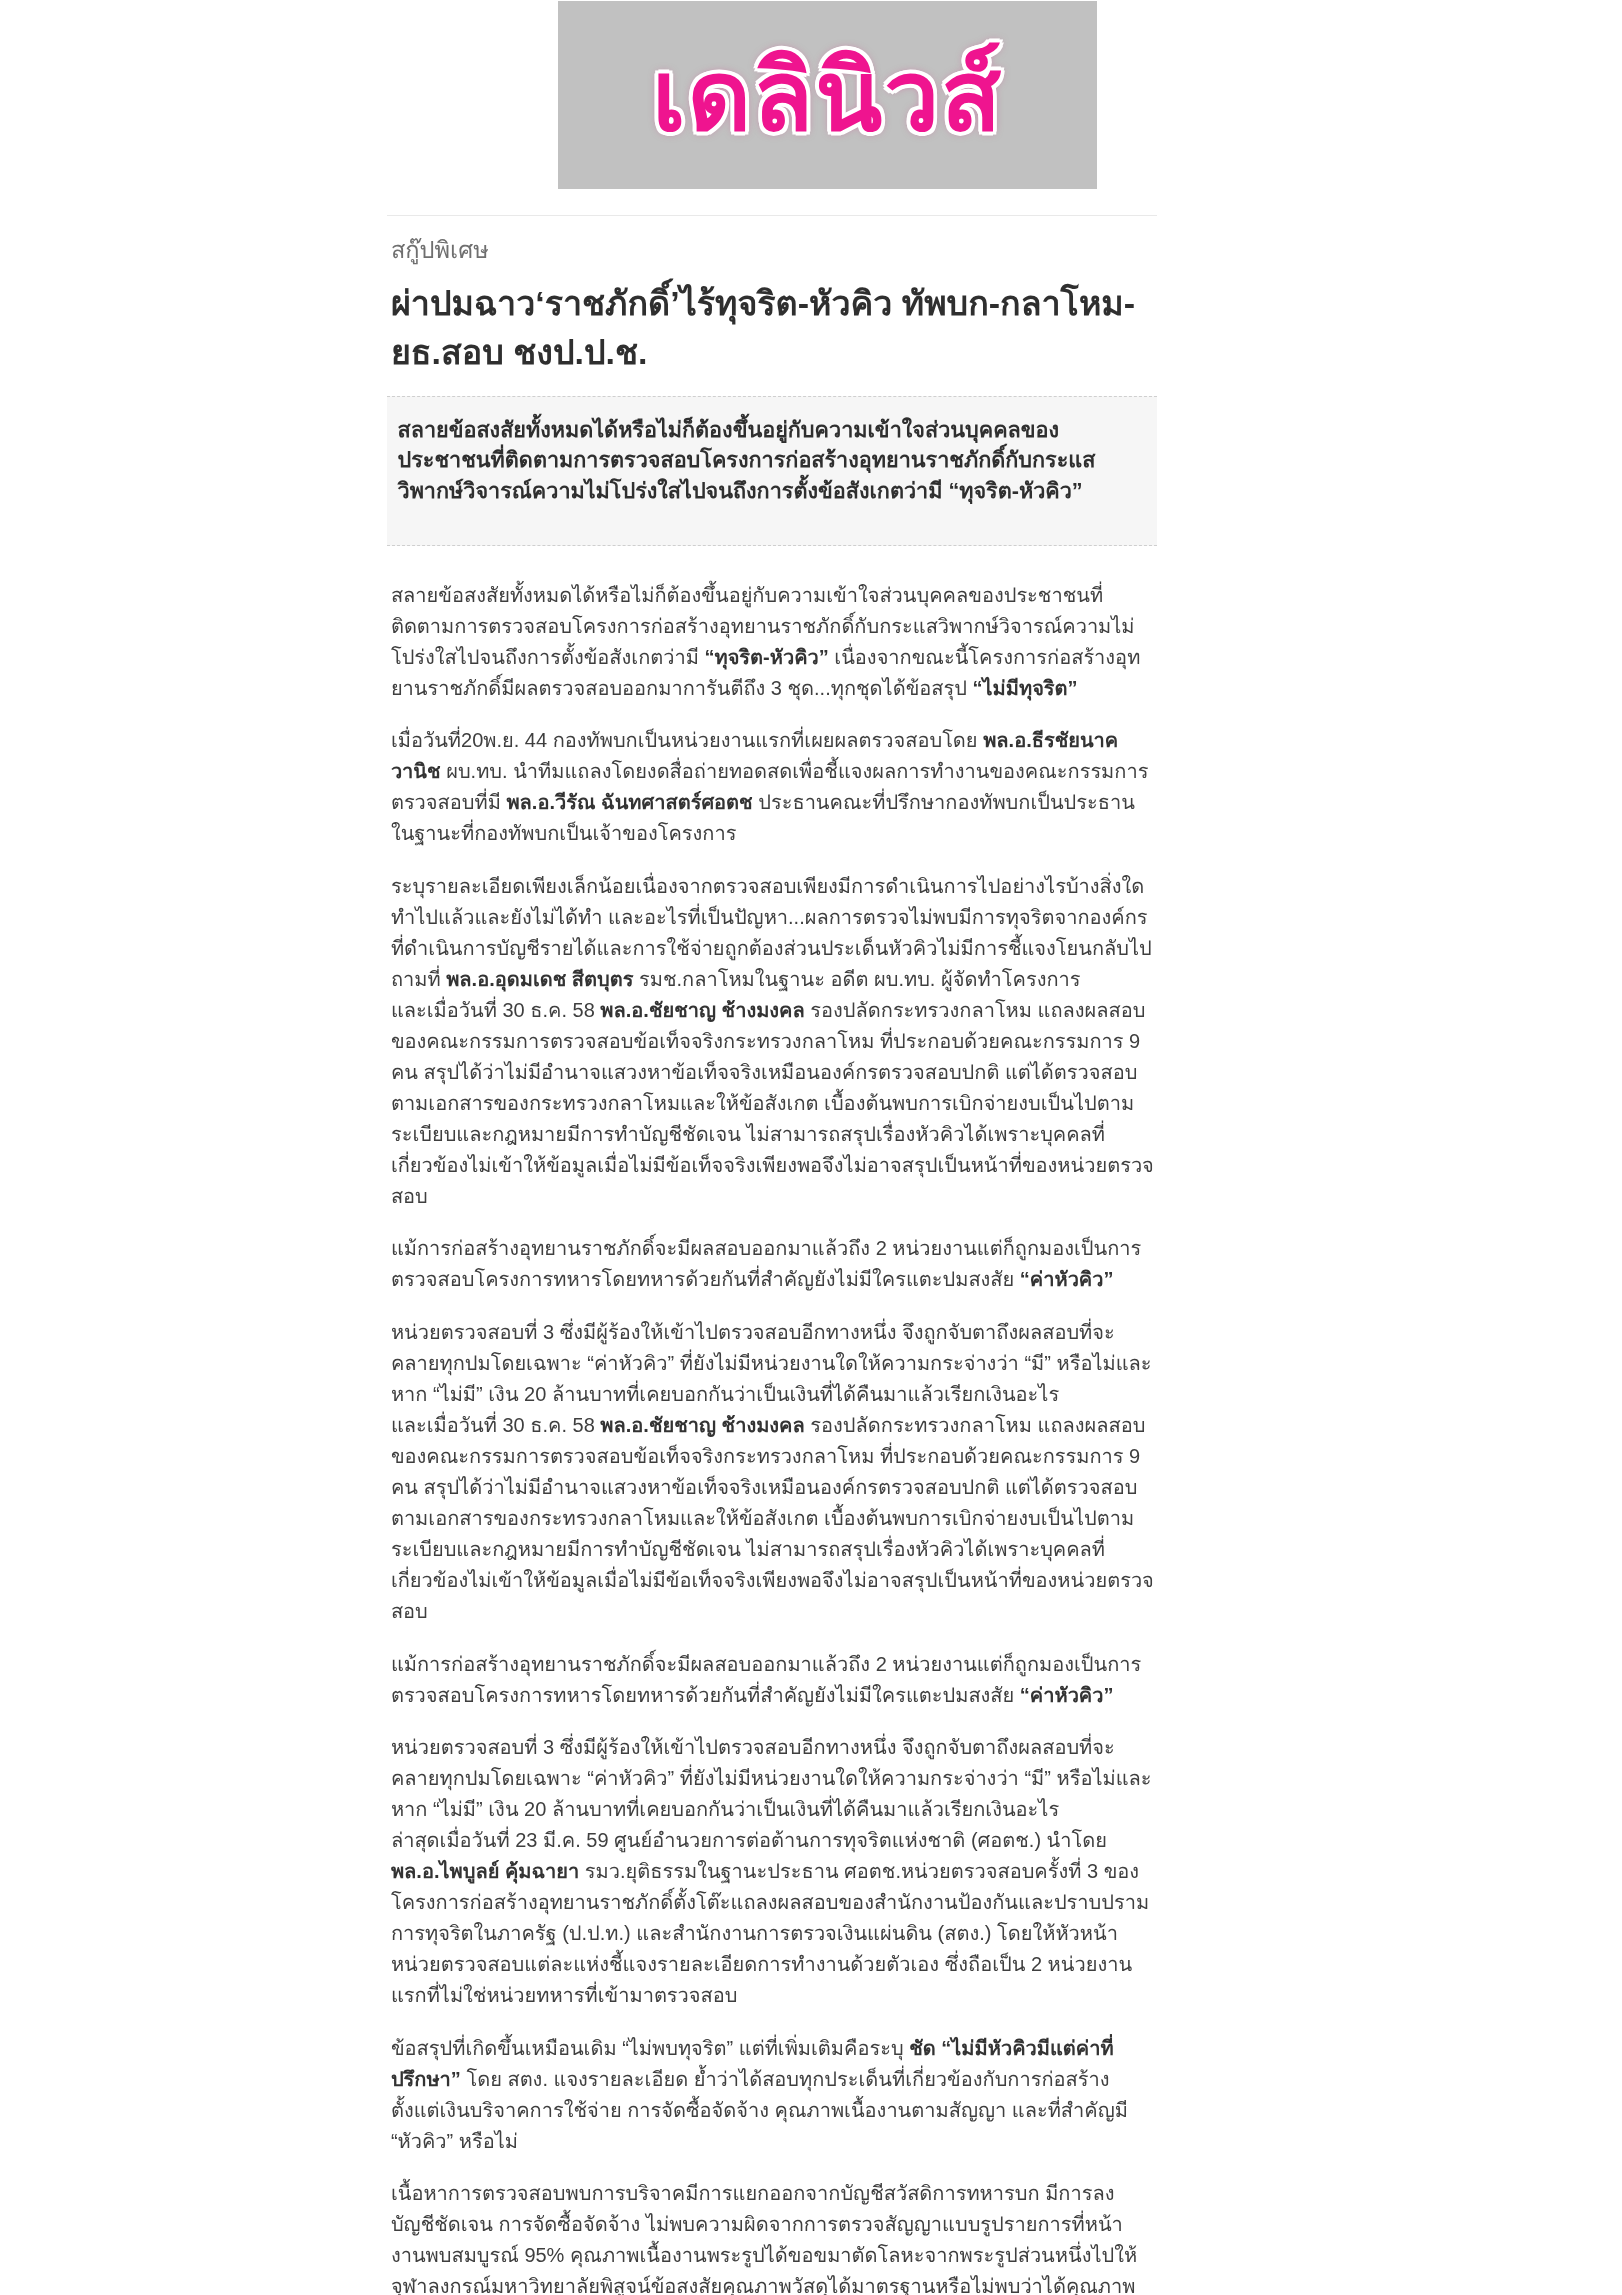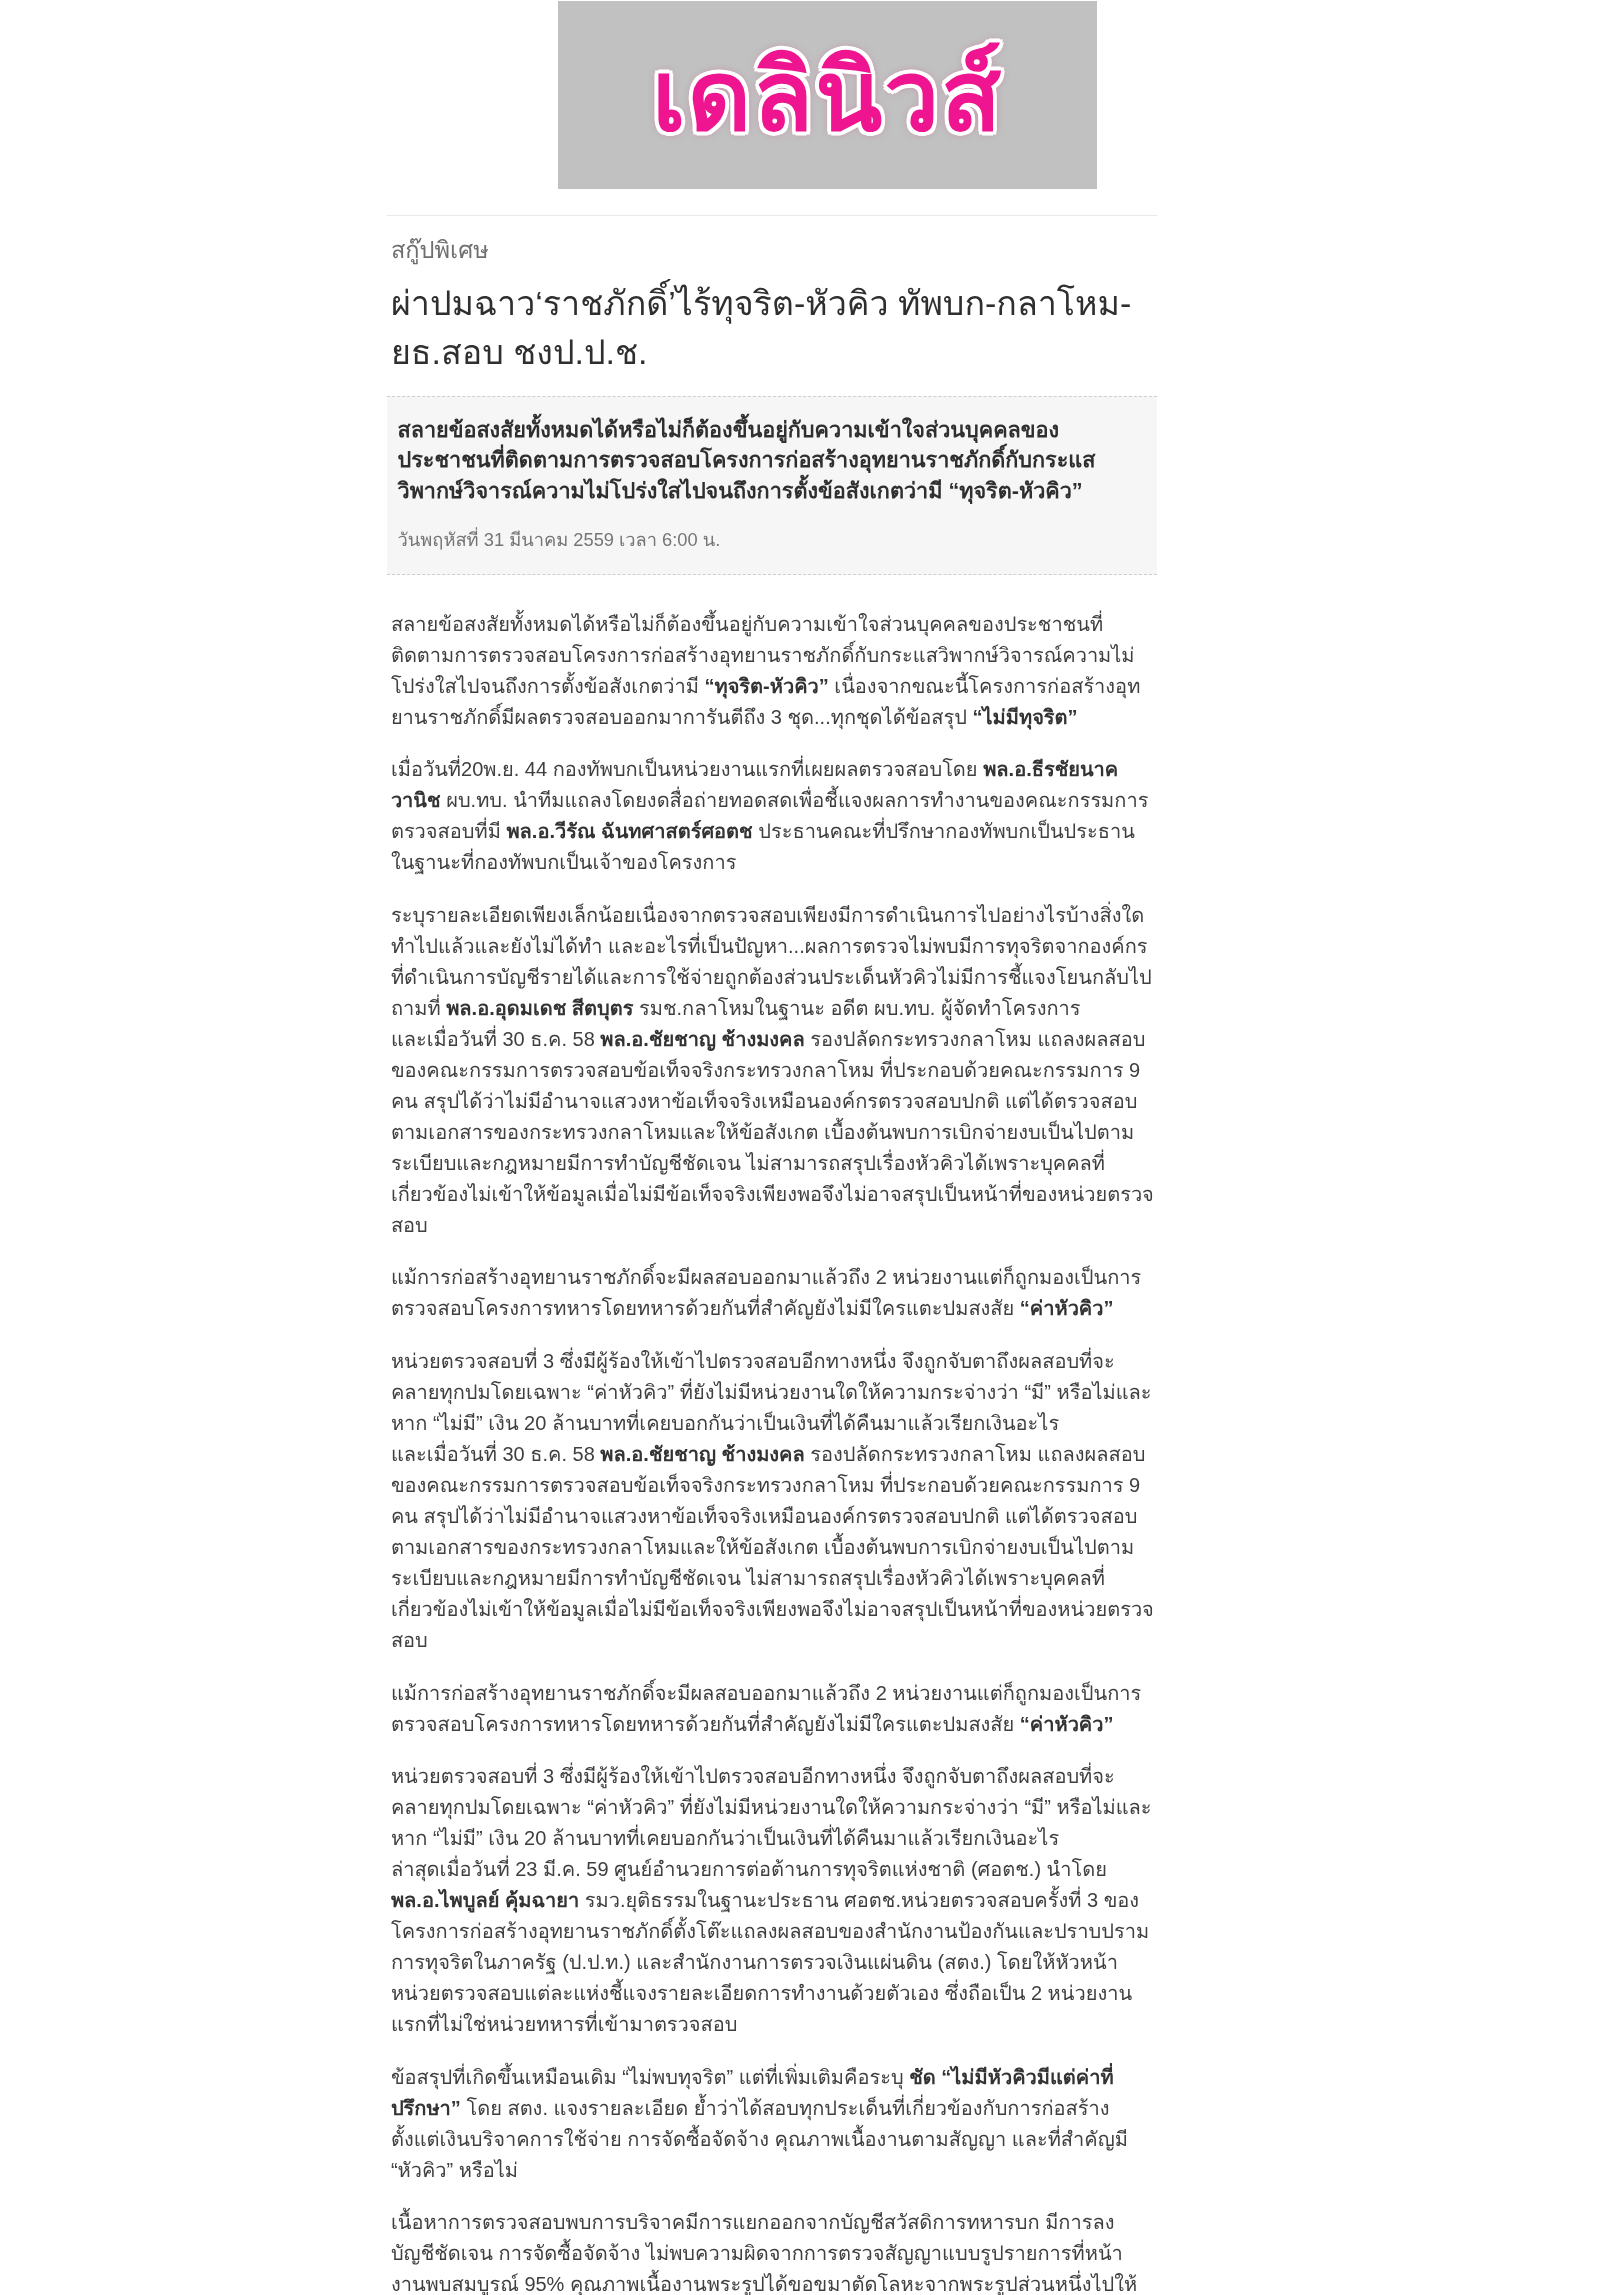--- a/index.html
+++ b/index.html
@@ -54,21 +54,21 @@
     font-size:23.6px;
     color:var(--category-gray);
     margin:3.9px 0 5.2px 3.9px;
     text-decoration:none;
     cursor:pointer;
     font-family:Liberation Serif, serif;
   }
   .headline{
     font-size:34px;
     line-height:1.42;
-    font-weight:400;
+    font-weight:700;
     color:var(--headline-color);
     margin:6.5px 0 19.6px 3.9px;
   }
   .summary-box{
     background:var(--summary-bg);
     border-top:1.3px dashed var(--summary-dash);
     border-bottom:1.3px dashed var(--summary-dash);
     padding:18.3px 14.4px 19.6px 10.5px;
   }
   .summary{
@@ -108,21 +108,20 @@
   </div>
 
   <div class="article">
 
     <a class="category">สกู๊ปพิเศษ</a>
 
     <h1 class="headline">ผ่าปมฉาว‘ราชภักดิ์’ไร้ทุจริต-หัวคิว ทัพบก-กลาโหม-ยธ.สอบ ชงป.ป.ช.</h1>
 
     <div class="summary-box">
       <p class="summary">สลายข้อสงสัยทั้งหมดได้หรือไม่ก็ต้องขึ้นอยู่กับความเข้าใจส่วนบุคคลของประชาชนที่ติดตามการตรวจสอบโครงการก่อสร้างอุทยานราชภักดิ์กับกระแสวิพากษ์วิจารณ์ความไม่โปร่งใสไปจนถึงการตั้งข้อสังเกตว่ามี “ทุจริต-หัวคิว”</p>
-      <div class="pubdate">วันพฤหัสที่ 31 มีนาคม 2559 เวลา 6:00 น.</div>
     </div>
 
     <div class="body-text" id="article-body">
         <p><span>สลายข้อสงสัยทั้งหมดได้หรือไม่ก็ต้องขึ้นอยู่กับความเข้าใจส่วนบุคคลของประชาชนที่ติดตามการตรวจสอบโครงการก่อสร้างอุทยานราชภักดิ์กับกระแสวิพากษ์วิจารณ์ความไม่โปร่งใสไปจนถึงการตั้งข้อสังเกตว่ามี </span><b>“ทุจริต-หัวคิว”</b><span> เนื่องจากขณะนี้โครงการก่อสร้างอุทยานราชภักดิ์มีผลตรวจสอบออกมาการันตีถึง 3 ชุด...ทุกชุดได้ข้อสรุป </span><b>“ไม่มีทุจริต”</b></p>
         <p><span>เมื่อวันที่20พ.ย. 44 กองทัพบกเป็นหน่วยงานแรกที่เผยผลตรวจสอบโดย </span><b>พล.อ.ธีรชัยนาควานิช</b><span> ผบ.ทบ. นำทีมแถลงโดยงดสื่อถ่ายทอดสดเพื่อชี้แจงผลการทำงานของคณะกรรมการตรวจสอบที่มี </span><b>พล.อ.วีรัณ ฉันทศาสตร์ศอตช</b><span> ประธานคณะที่ปรึกษากองทัพบกเป็นประธาน ในฐานะที่กองทัพบกเป็นเจ้าของโครงการ</span></p>
         <p><span>ระบุรายละเอียดเพียงเล็กน้อยเนื่องจากตรวจสอบเพียงมีการดำเนินการไปอย่างไรบ้างสิ่งใดทำไปแล้วและยังไม่ได้ทำ และอะไรที่เป็นปัญหา...ผลการตรวจไม่พบมีการทุจริตจากองค์กรที่ดำเนินการบัญชีรายได้และการใช้จ่ายถูกต้องส่วนประเด็นหัวคิวไม่มีการชี้แจงโยนกลับไปถามที่ </span><b>พล.อ.อุดมเดช สีตบุตร</b><span> รมช.กลาโหมในฐานะ อดีต ผบ.ทบ. ผู้จัดทำโครงการ</span><br><span>และเมื่อวันที่ 30 ธ.ค. 58 </span><b>พล.อ.ชัยชาญ ช้างมงคล</b><span> รองปลัดกระทรวงกลาโหม แถลงผลสอบของคณะกรรมการตรวจสอบข้อเท็จจริงกระทรวงกลาโหม ที่ประกอบด้วยคณะกรรมการ 9 คน สรุปได้ว่าไม่มีอำนาจแสวงหาข้อเท็จจริงเหมือนองค์กรตรวจสอบปกติ แต่ได้ตรวจสอบตามเอกสารของกระทรวงกลาโหมและให้ข้อสังเกต เบื้องต้นพบการเบิกจ่ายงบเป็นไปตามระเบียบและกฎหมายมีการทำบัญชีชัดเจน ไม่สามารถสรุปเรื่องหัวคิวได้เพราะบุคคลที่เกี่ยวข้องไม่เข้าให้ข้อมูลเมื่อไม่มีข้อเท็จจริงเพียงพอจึงไม่อาจสรุปเป็นหน้าที่ของหน่วยตรวจสอบ</span></p>
         <p><span>แม้การก่อสร้างอุทยานราชภักดิ์จะมีผลสอบออกมาแล้วถึง 2 หน่วยงานแต่ก็ถูกมองเป็นการตรวจสอบโครงการทหารโดยทหารด้วยกันที่สำคัญยังไม่มีใครแตะปมสงสัย </span><b>“ค่าหัวคิว”</b></p>
         <p><span>หน่วยตรวจสอบที่ 3 ซึ่งมีผู้ร้องให้เข้าไปตรวจสอบอีกทางหนึ่ง จึงถูกจับตาถึงผลสอบที่จะคลายทุกปมโดยเฉพาะ “ค่าหัวคิว” ที่ยังไม่มีหน่วยงานใดให้ความกระจ่างว่า “มี” หรือไม่และหาก “ไม่มี” เงิน 20 ล้านบาทที่เคยบอกกันว่าเป็นเงินที่ได้คืนมาแล้วเรียกเงินอะไร</span><br><span>และเมื่อวันที่ 30 ธ.ค. 58 </span><b>พล.อ.ชัยชาญ ช้างมงคล</b><span> รองปลัดกระทรวงกลาโหม แถลงผลสอบของคณะกรรมการตรวจสอบข้อเท็จจริงกระทรวงกลาโหม ที่ประกอบด้วยคณะกรรมการ 9 คน สรุปได้ว่าไม่มีอำนาจแสวงหาข้อเท็จจริงเหมือนองค์กรตรวจสอบปกติ แต่ได้ตรวจสอบตามเอกสารของกระทรวงกลาโหมและให้ข้อสังเกต เบื้องต้นพบการเบิกจ่ายงบเป็นไปตามระเบียบและกฎหมายมีการทำบัญชีชัดเจน ไม่สามารถสรุปเรื่องหัวคิวได้เพราะบุคคลที่เกี่ยวข้องไม่เข้าให้ข้อมูลเมื่อไม่มีข้อเท็จจริงเพียงพอจึงไม่อาจสรุปเป็นหน้าที่ของหน่วยตรวจสอบ</span></p>
         <p><span>แม้การก่อสร้างอุทยานราชภักดิ์จะมีผลสอบออกมาแล้วถึง 2 หน่วยงานแต่ก็ถูกมองเป็นการตรวจสอบโครงการทหารโดยทหารด้วยกันที่สำคัญยังไม่มีใครแตะปมสงสัย </span><b>“ค่าหัวคิว”</b></p>
         <p><span>หน่วยตรวจสอบที่ 3 ซึ่งมีผู้ร้องให้เข้าไปตรวจสอบอีกทางหนึ่ง จึงถูกจับตาถึงผลสอบที่จะคลายทุกปมโดยเฉพาะ “ค่าหัวคิว” ที่ยังไม่มีหน่วยงานใดให้ความกระจ่างว่า “มี” หรือไม่และหาก “ไม่มี” เงิน 20 ล้านบาทที่เคยบอกกันว่าเป็นเงินที่ได้คืนมาแล้วเรียกเงินอะไร</span><br><span>ล่าสุดเมื่อวันที่ 23 มี.ค. 59 ศูนย์อำนวยการต่อต้านการทุจริตแห่งชาติ (ศอตช.) นำโดย </span><b>พล.อ.ไพบูลย์ คุ้มฉายา</b><span> รมว.ยุติธรรมในฐานะประธาน ศอตช.หน่วยตรวจสอบครั้งที่ 3 ของโครงการก่อสร้างอุทยานราชภักดิ์ตั้งโต๊ะแถลงผลสอบของสำนักงานป้องกันและปราบปรามการทุจริตในภาครัฐ (ป.ป.ท.) และสำนักงานการตรวจเงินแผ่นดิน (สตง.) โดยให้หัวหน้าหน่วยตรวจสอบแต่ละแห่งชี้แจงรายละเอียดการทำงานด้วยตัวเอง ซึ่งถือเป็น 2 หน่วยงานแรกที่ไม่ใช่หน่วยทหารที่เข้ามาตรวจสอบ</span></p>

